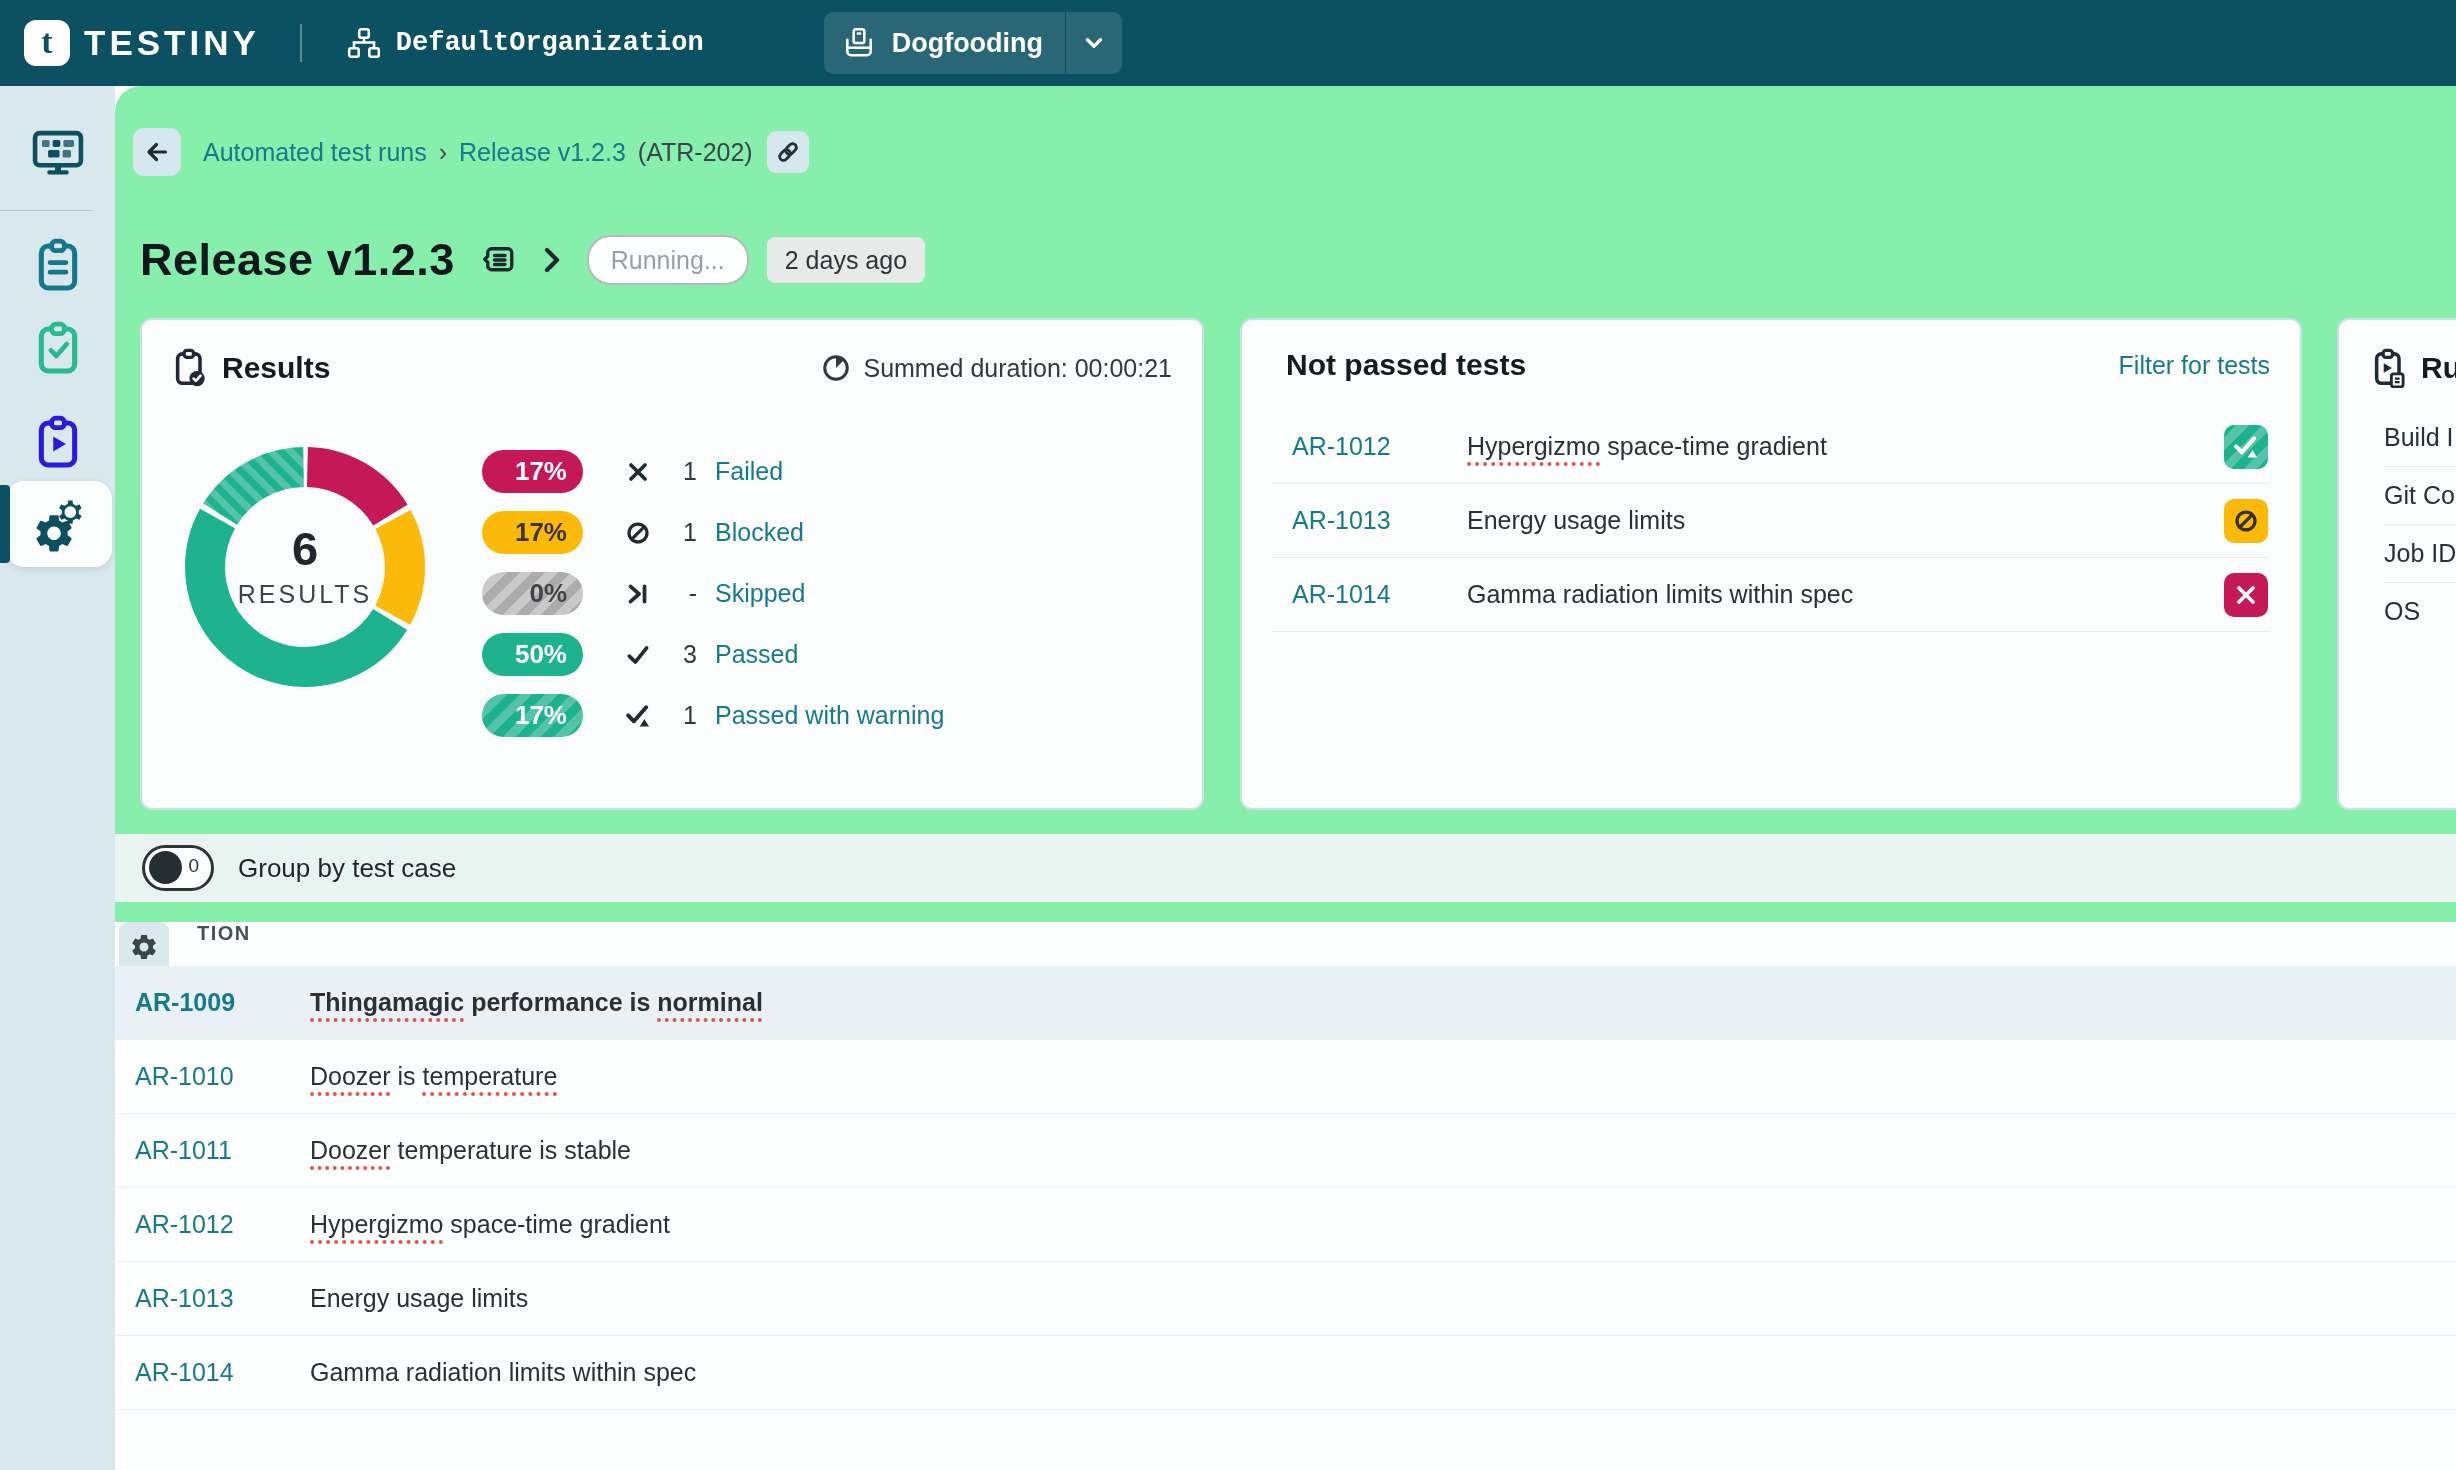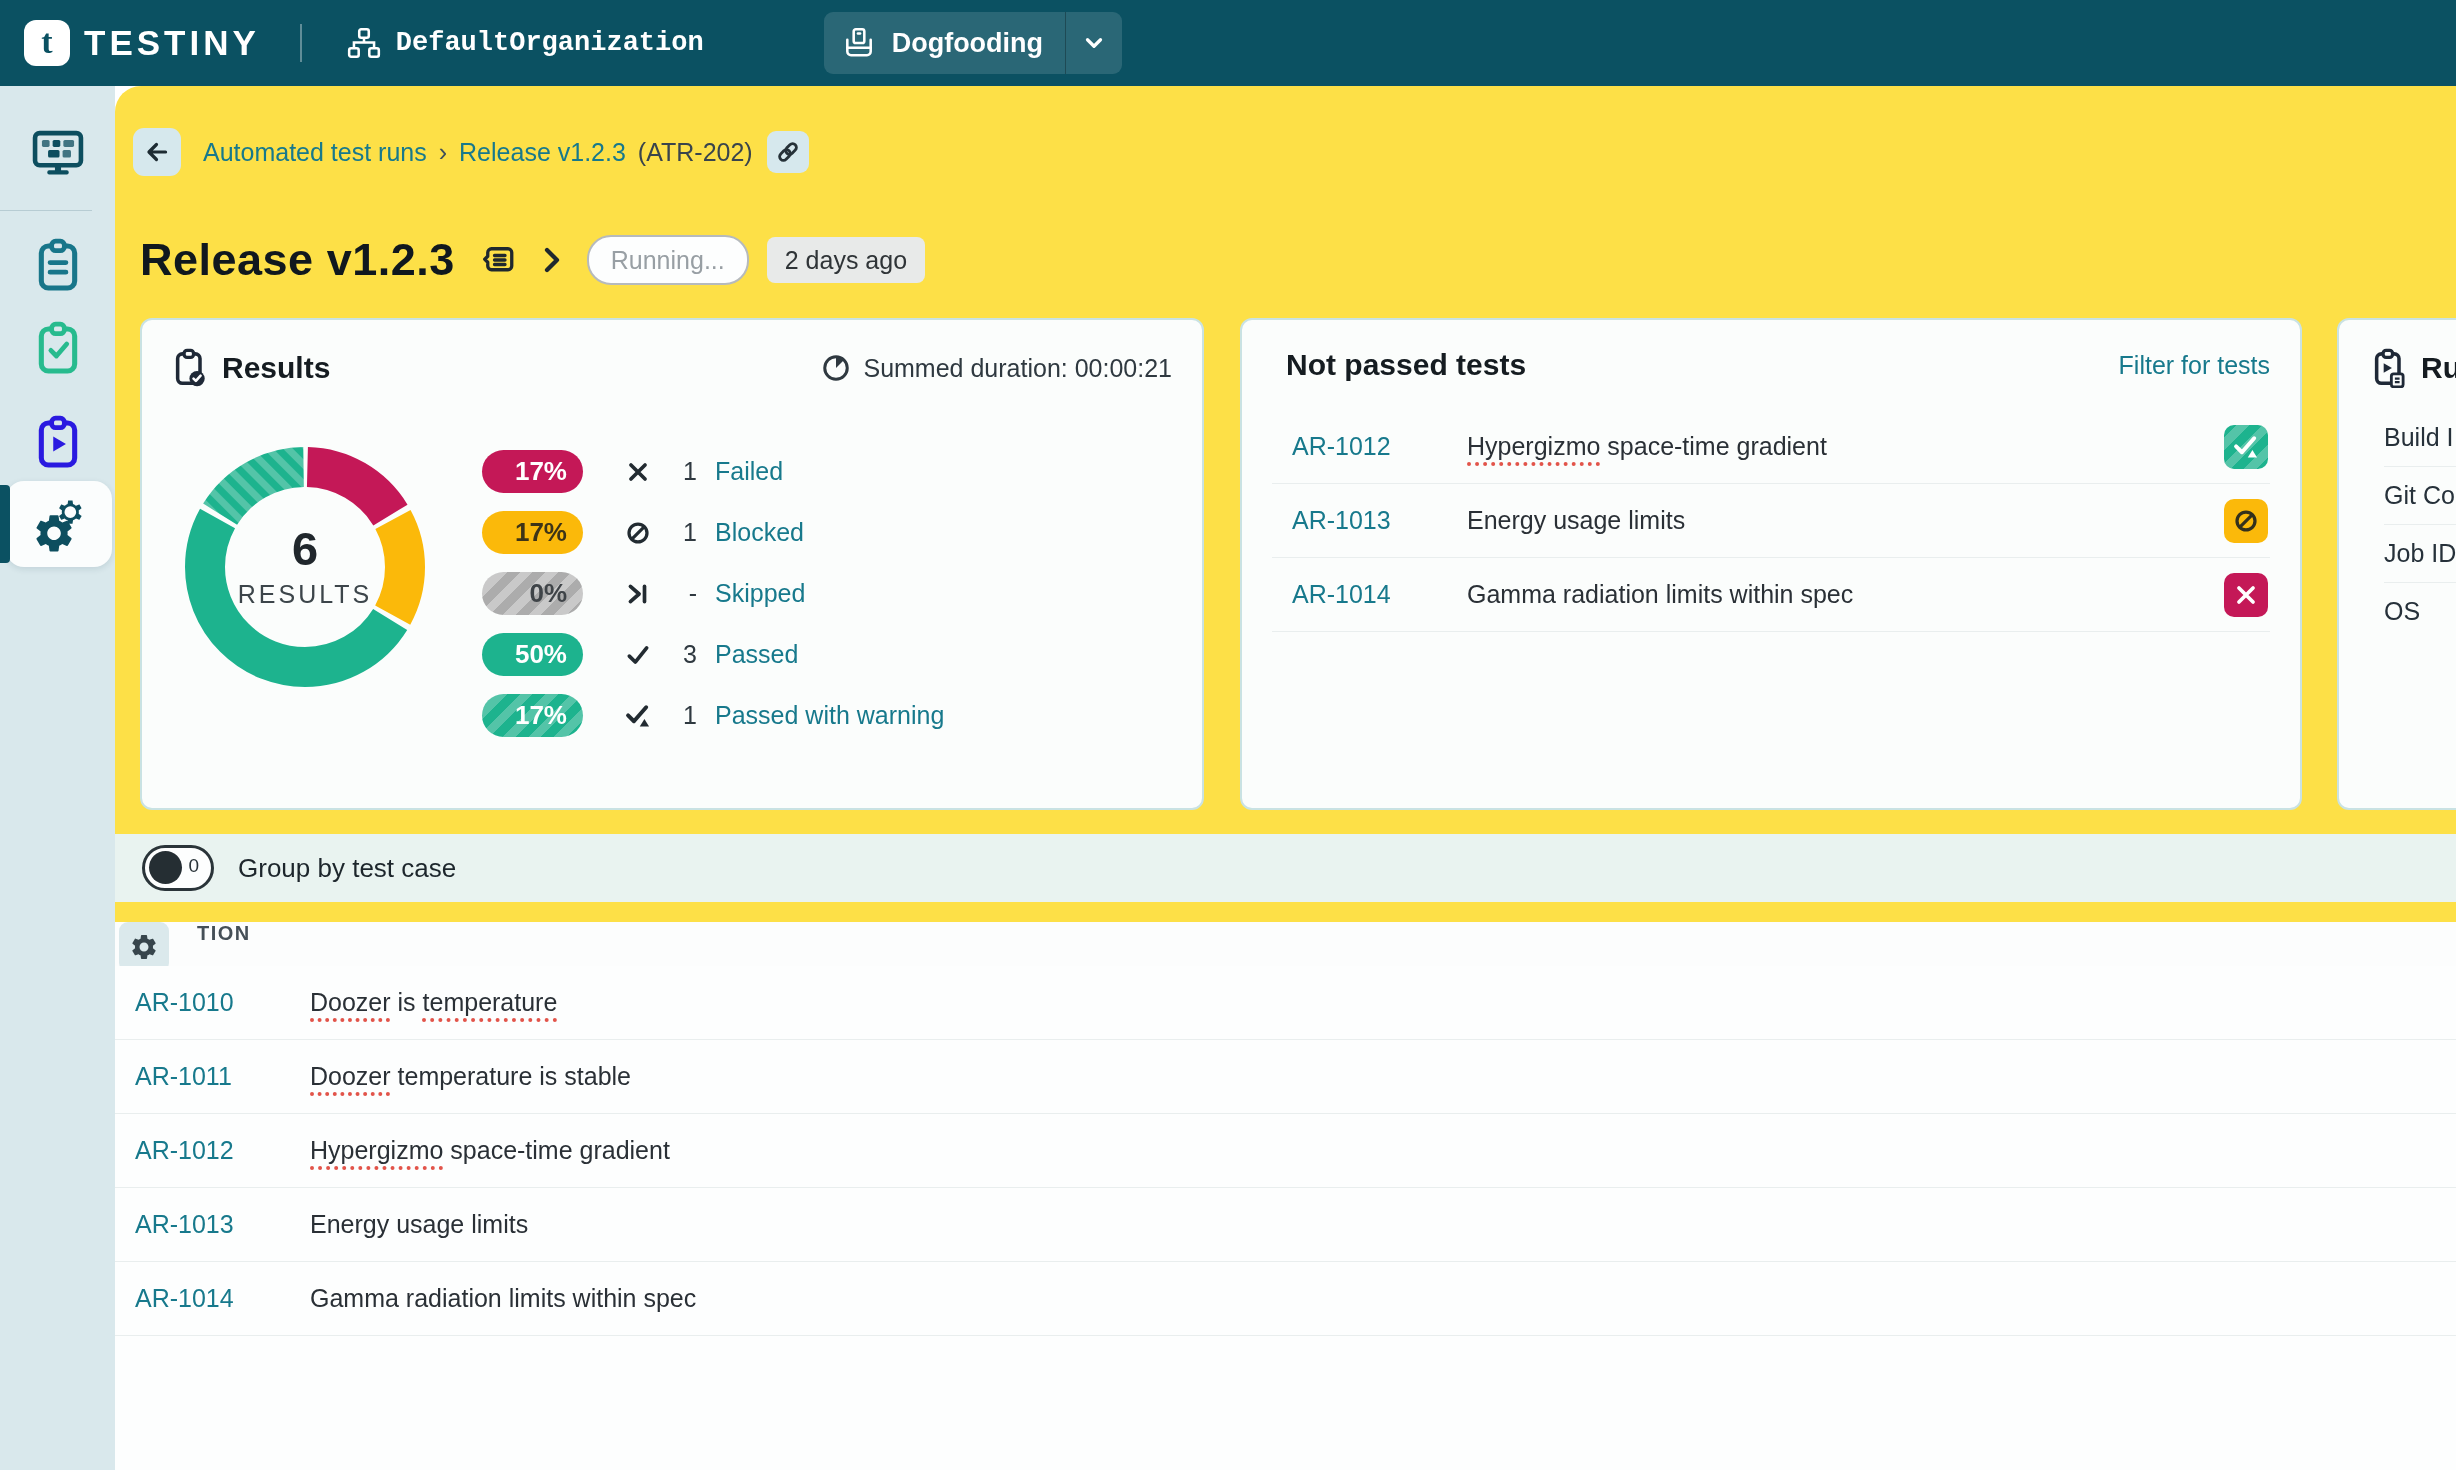--- a/index.html
+++ b/index.html
@@ -23,21 +23,21 @@
   .project-btn .p-label{margin-right:22px;}
   .project-btn .p-div{width:1px;height:62px;background:rgba(0,0,0,.28);}
   .project-btn .p-chev{width:56px;display:flex;justify-content:center;}
   
   .sidebar{position:absolute;left:0;top:86px;width:115px;height:1384px;background:#d9e8ec;}
   .sitem{position:absolute;left:0;width:115px;height:58px;display:flex;justify-content:center;align-items:center;cursor:pointer;}
   .sdivider{position:absolute;left:0;top:124px;width:92px;height:1px;background:#b7ccd3;}
   .active-bg{position:absolute;left:6px;top:395px;width:106px;height:86px;background:#fbfdfd;border-radius:18px;box-shadow:0 2px 6px rgba(20,60,70,.12);}
   .active-bar{position:absolute;left:0;top:399px;width:10px;height:78px;background:#0b5162;border-radius:0 4px 4px 0;}
   
-  .panel{position:absolute;left:115px;top:86px;width:2341px;height:1384px;background:#fde047;border-top-left-radius:26px;overflow:hidden;}
+  .panel{position:absolute;left:115px;top:86px;width:2341px;height:1384px;background:#86efac;border-top-left-radius:26px;overflow:hidden;}
   .crumb-row{position:absolute;left:18px;top:42px;height:48px;display:flex;align-items:center;}
   .back-btn{width:48px;height:48px;border:none;border-radius:11px;background:#d6e8ed;display:flex;align-items:center;justify-content:center;cursor:pointer;}
   .crumbs{display:flex;align-items:center;gap:12px;margin-left:22px;font-size:25px;}
   .crumbs a{color:#17798c;cursor:pointer;}
   .crumbs .sep{color:#41505a;}
   .crumbs .suffix{color:#39444c;}
   .link-chip{width:42px;height:42px;border:none;border-radius:9px;background:#d6e8ed;display:flex;align-items:center;justify-content:center;margin-left:14px;cursor:pointer;}
   .title-row{position:absolute;left:25px;top:138px;height:72px;display:flex;align-items:center;}
   .title-row h1{margin:0;font-size:45px;font-weight:700;color:#10181e;letter-spacing:.5px;}
   .title-note{margin-left:26px;display:flex;cursor:pointer;}
@@ -386,20 +386,24 @@
   <div class="table-head">
     <button class="gear-chip">
       <svg width="30" height="30" viewBox="0 0 24 24">
         <path fill="#37454c" d="M19.14,12.94c0.04-0.3,0.06-0.61,0.06-0.94c0-0.32-0.02-0.64-0.07-0.94l2.03-1.58c0.18-0.14,0.23-0.41,0.12-0.61l-1.92-3.32c-0.12-0.22-0.37-0.29-0.59-0.22l-2.39,0.96c-0.5-0.38-1.03-0.7-1.62-0.94L14.4,2.81c-0.04-0.24-0.24-0.41-0.48-0.41h-3.84c-0.24,0-0.43,0.17-0.47,0.41L9.25,5.35C8.66,5.59,8.12,5.92,7.63,6.29L5.24,5.33c-0.22-0.08-0.47,0-0.59,0.22L2.74,8.87C2.62,9.08,2.66,9.34,2.86,9.48l2.03,1.58C4.84,11.36,4.8,11.69,4.8,12s0.02,0.64,0.07,0.94l-2.03,1.58c-0.18,0.14-0.23,0.41-0.12,0.61l1.92,3.32c0.12,0.22,0.37,0.29,0.59,0.22l2.39-0.96c0.5,0.38,1.03,0.7,1.62,0.94l0.36,2.54c0.05,0.24,0.24,0.41,0.48,0.41h3.84c0.24,0,0.44-0.17,0.47-0.41l0.36-2.54c0.59-0.24,1.13-0.56,1.62-0.94l2.39,0.96c0.22,0.08,0.47,0,0.59-0.22l1.92-3.32c0.12-0.22,0.07-0.47-0.12-0.61L19.14,12.94z M12,15.6c-1.98,0-3.6-1.62-3.6-3.6s1.62-3.6,3.6-3.6s3.6,1.62,3.6,3.6S13.98,15.6,12,15.6z"></path>
       </svg>
     </button>
     <span class="thead-label">TION</span>
   </div>
 
   <div class="table-body">
+      <div class="trow hl">
+        <a class="rid">AR-1009</a>
+        <div class="rtitle"><span class="sq">Thingamagic</span> performance is <span class="sq">norminal</span></div>
+      </div>
       <div class="trow">
         <a class="rid">AR-1010</a>
         <div class="rtitle"><span class="sq">Doozer</span> is <span class="sq">temperature</span></div>
       </div>
       <div class="trow">
         <a class="rid">AR-1011</a>
         <div class="rtitle"><span class="sq">Doozer</span> temperature is stable</div>
       </div>
       <div class="trow">
         <a class="rid">AR-1012</a>

